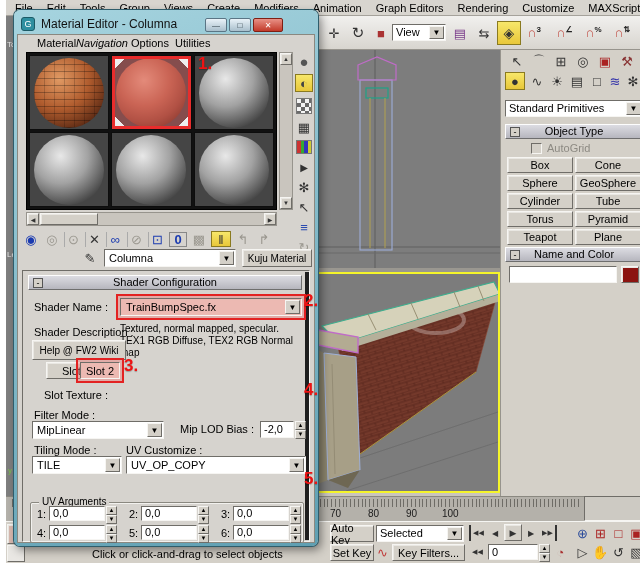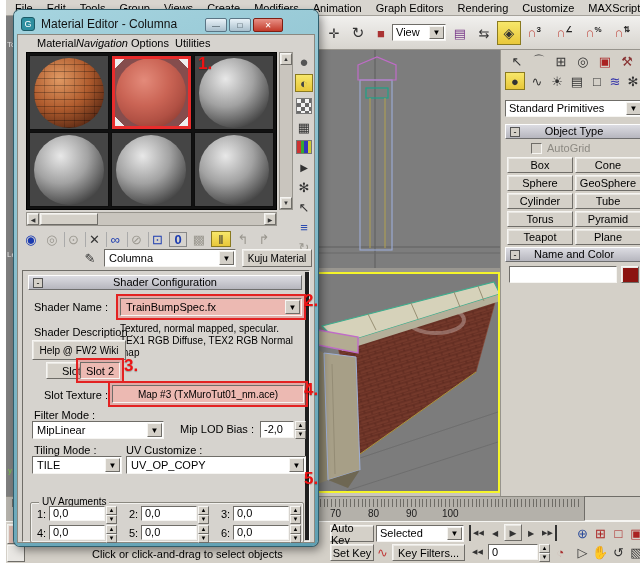--- a/index.html
+++ b/index.html
@@ -326,23 +326,20 @@
     <div class="abs" style="left:106px;top:313px;width:186px;height:30px;font-size:10px;line-height:12px;">Textured, normal mapped, specular. TEX1 RGB Diffuse, TEX2 RGB Normal map</div>
 
     <div class="raised btn abs" style="left:18px;top:330px;width:94px;height:20px;font-size:10px;">Help @ FW2 Wiki</div>
 
     <div class="raised btn abs" style="left:32px;top:352px;width:60px;height:17px;">Slot 1</div>
     <div class="redwrap" style="left:62px;top:348px;width:48px;height:25px;">
       <div class="pinkfield btn abs" style="left:2px;top:2px;width:40px;height:17px;">Slot 2</div>
     </div>
 
     <span class="lbl" style="left:30px;top:379px;">Slot Texture :</span>
-    <div class="redwrap" style="left:94px;top:371px;width:200px;height:26px;">
-      <div class="pinkfield btn abs" style="left:2px;top:2px;width:192px;height:18px;font-size:10px;">Map #3 (TxMuroTut01_nm.ace)</div>
-    </div>
 
     <span class="lbl" style="left:20px;top:399px;">Filter Mode :</span>
     <div class="sunken abs" style="left:18px;top:411px;width:132px;height:18px;">
       <span class="abs" style="left:4px;top:2px;">MipLinear</span>
       <span class="ddarrow">▼</span>
     </div>
     <span class="lbl" style="left:166px;top:413px;">Mip LOD Bias :</span>
     <div class="sunken abs" style="left:246px;top:411px;width:34px;height:17px;">
         <span class="abs" style="left:3px;top:1px;">-2,0</span>
       </div>

